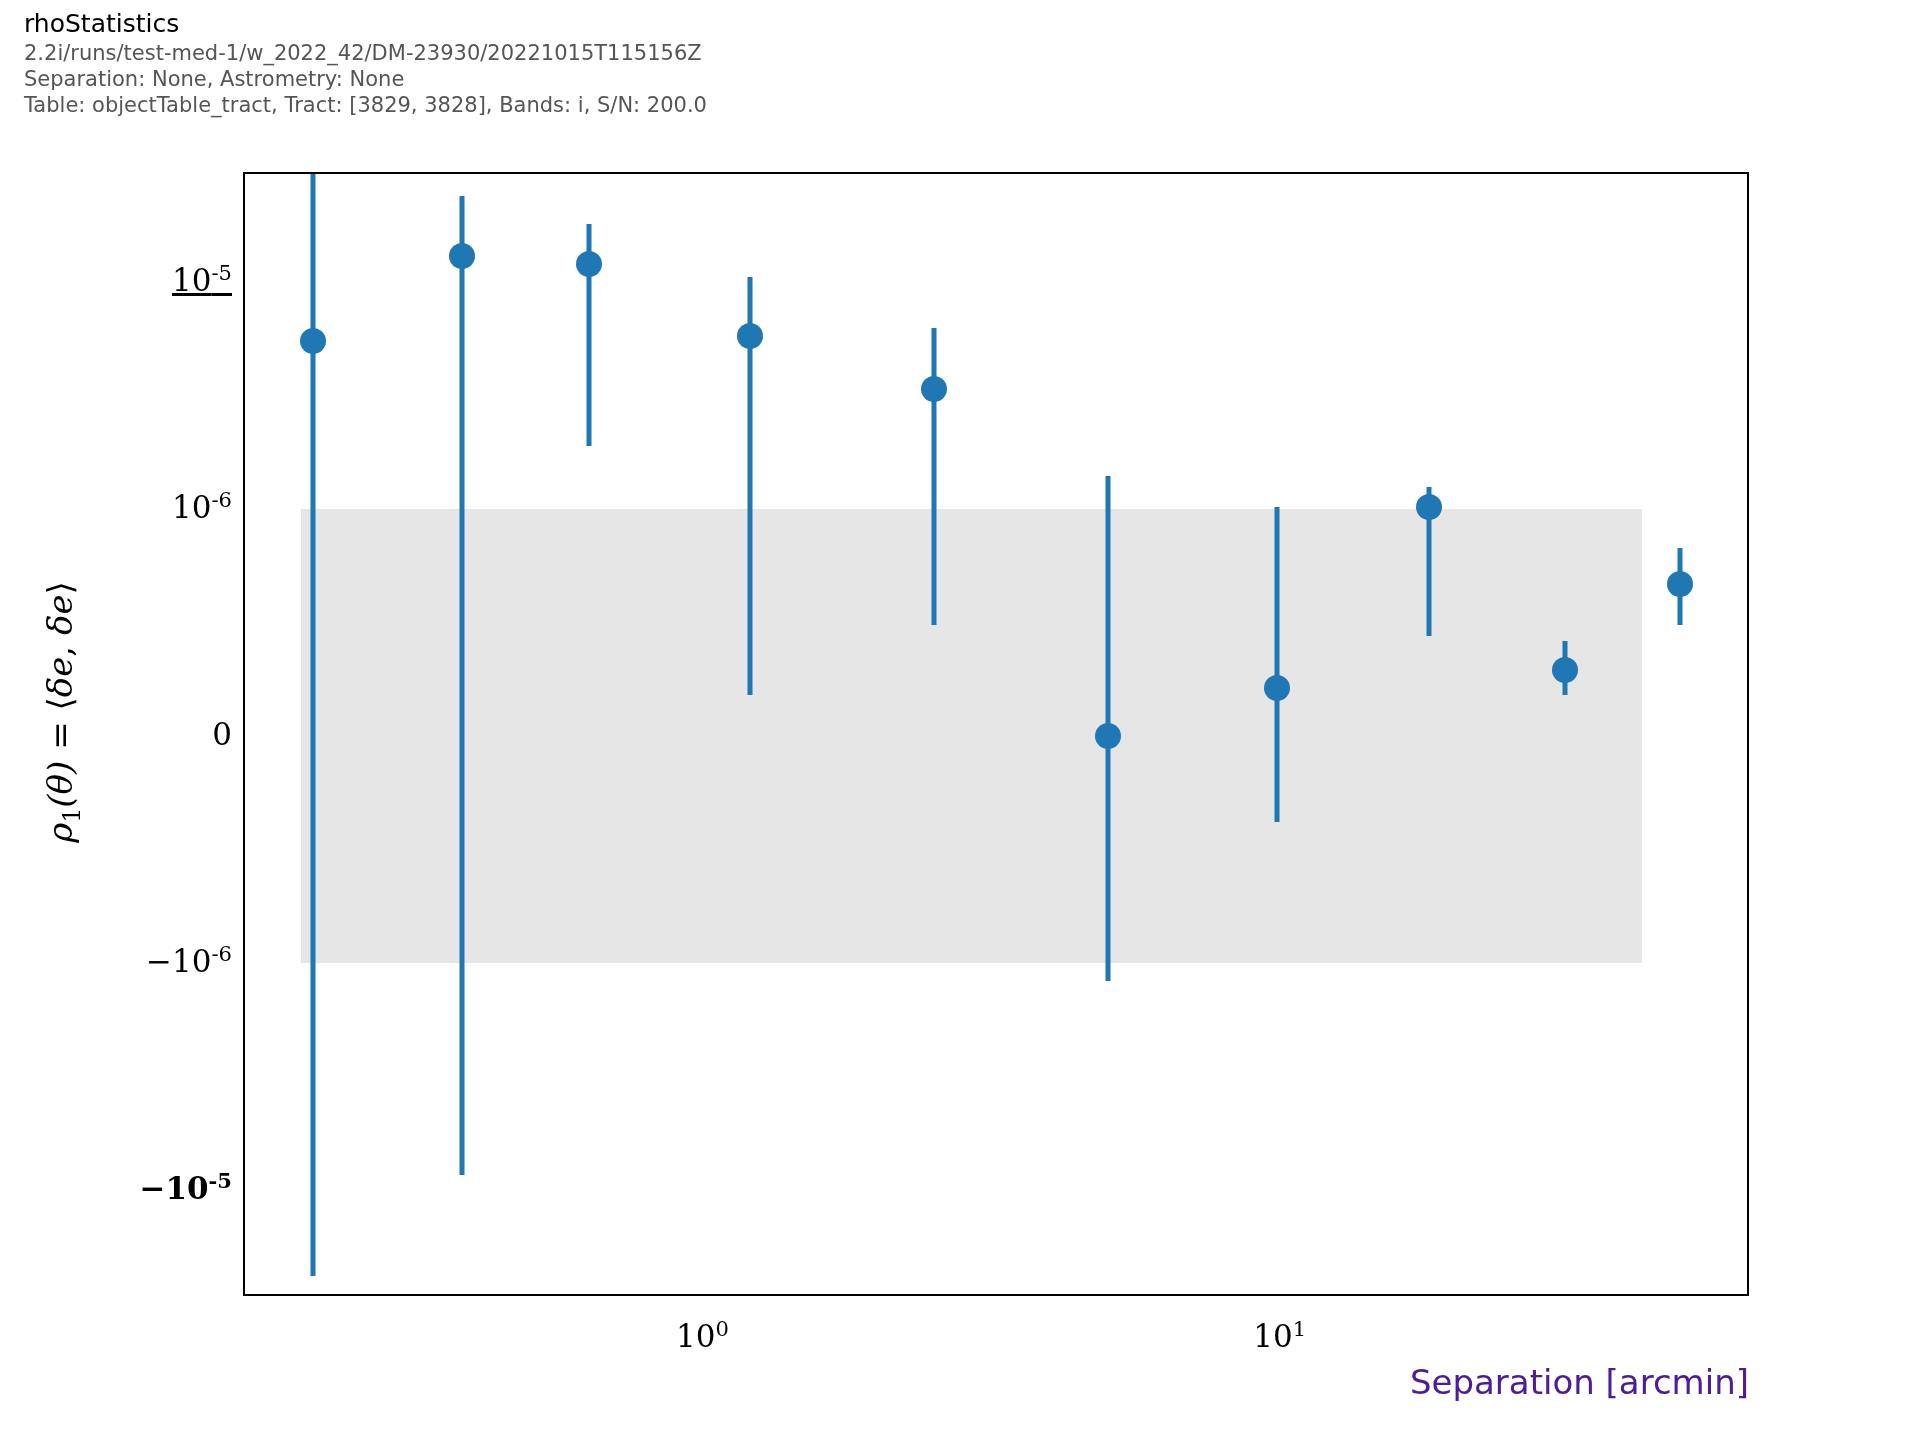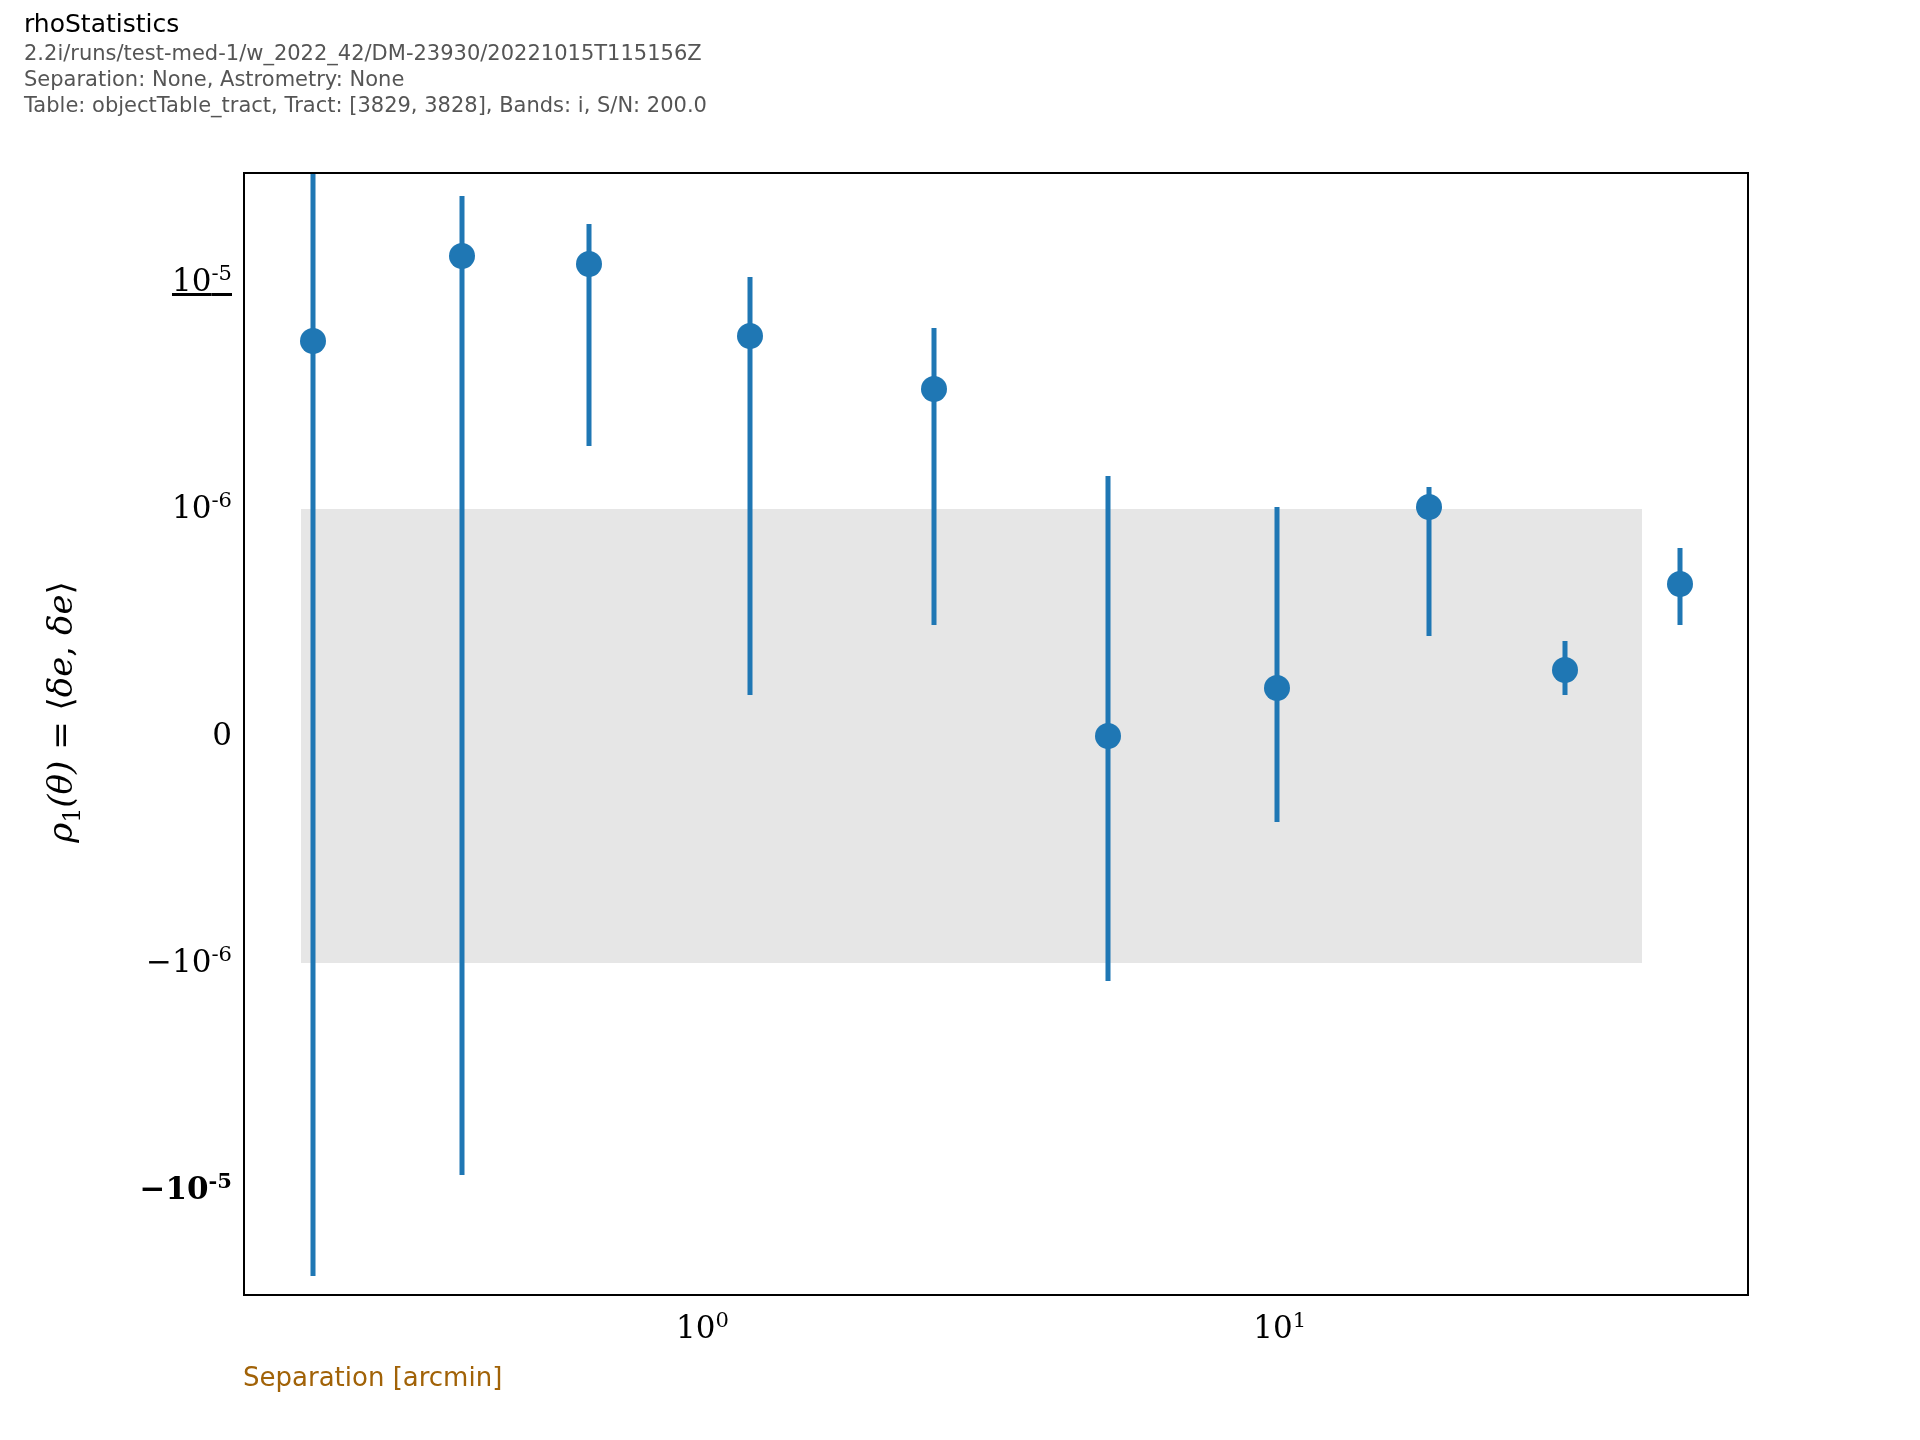--- a/index.html
+++ b/index.html
@@ -107,21 +107,21 @@
     right: 0;
     text-align: right;
     font-size: 31px;
     color: #000000;
     white-space: nowrap;
     transform: translateY(-50%);
     font-family: "DejaVu Serif", serif;
   }
   .xtick-label {
     position: absolute;
-    top: 3px;
+    top: 12px;
     font-size: 31px;
     color: #000000;
     white-space: nowrap;
     transform: translateX(-50%);
     font-family: "DejaVu Serif", serif;
   }
   .ytick-label sup, .xtick-label sup {
     font-size: 0.68em;
     vertical-align: super;
     line-height: 0;
@@ -139,23 +139,23 @@
     top: 1306px;
     width: 1506px;
     height: 50px;
   }
   
   #xlabel {
     position: absolute;
     left: 243px;
     top: 1362px;
     width: 1506px;
-    text-align: left;
-    font-size: 26px;
-    color: #a16207;
+    text-align: right;
+    font-size: 34px;
+    color: #4c1d95;
     font-family: "DejaVu Sans", sans-serif;
   }
   #ylabel {
     position: absolute;
     left: -440px;
     top: 692px;
     width: 1000px;
     text-align: center;
     font-size: 34px;
     color: #000000;

